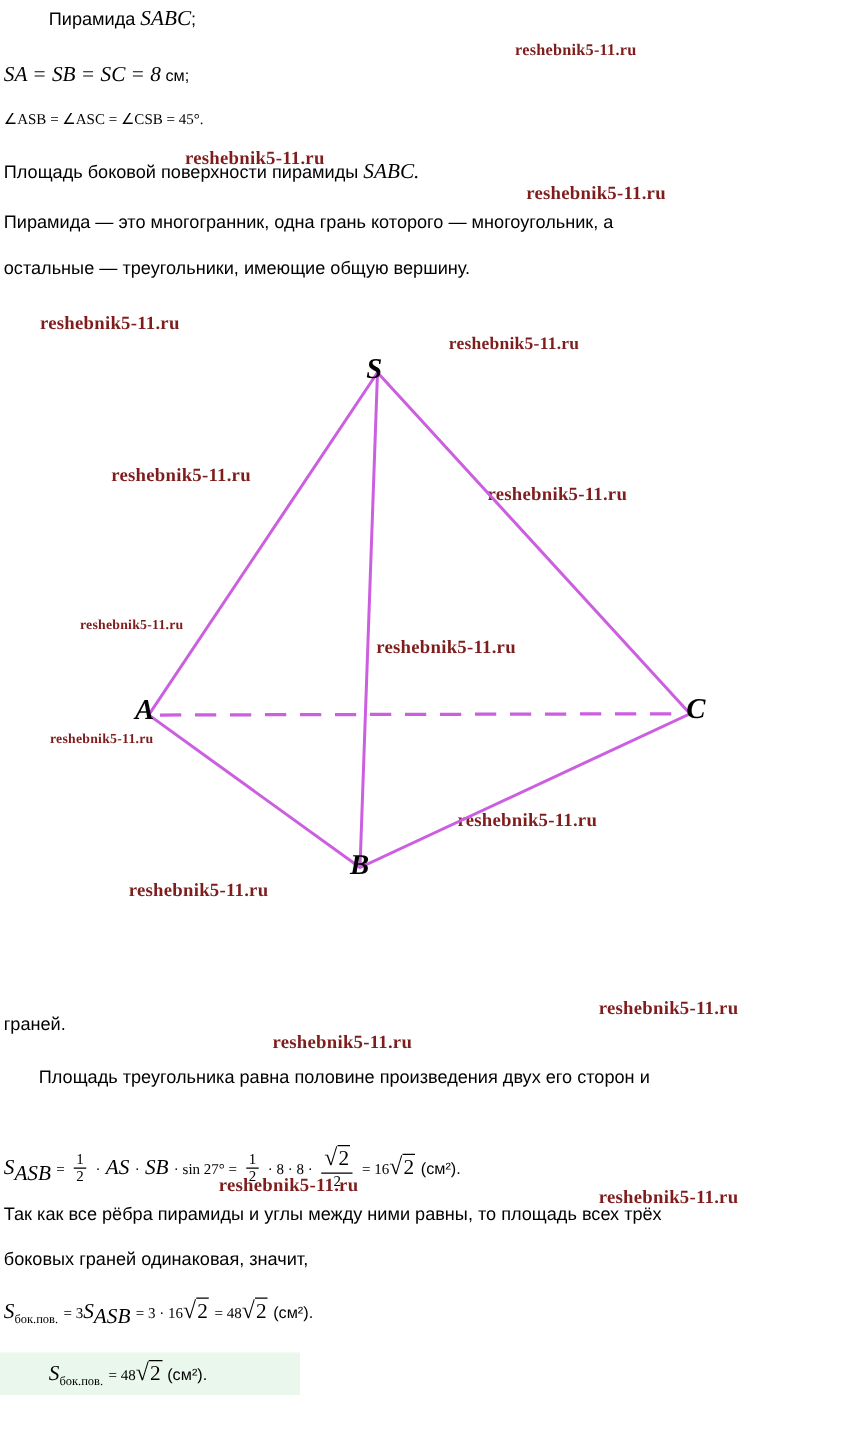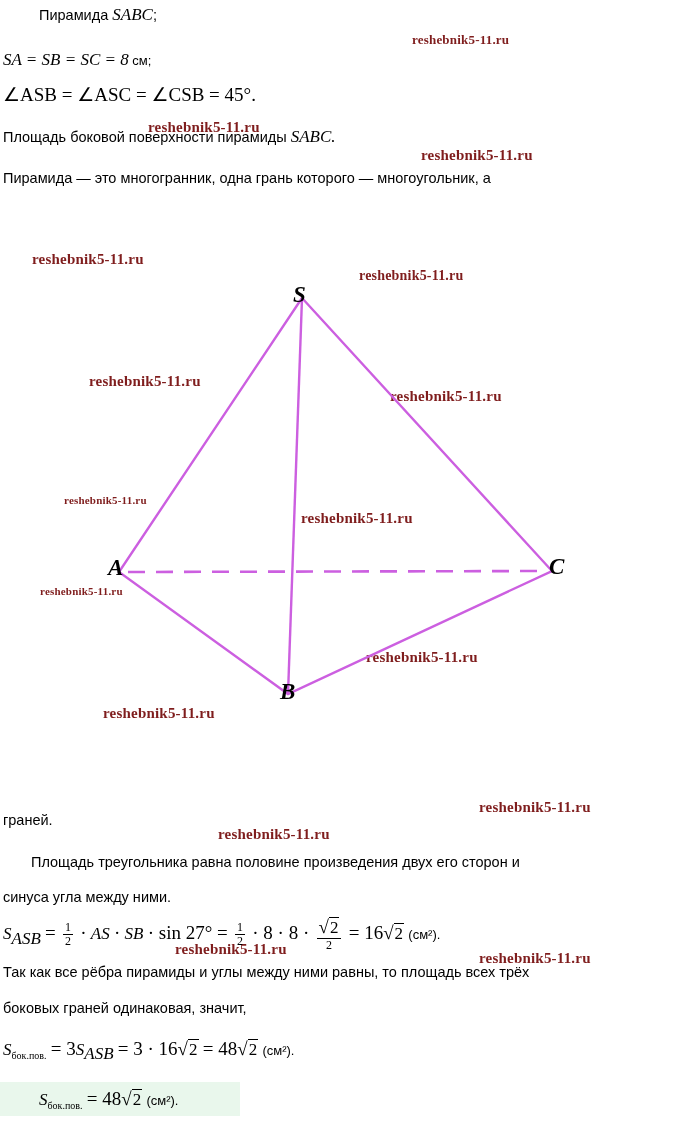--- a/index.html
+++ b/index.html
@@ -21,21 +21,21 @@
     height: 1143px;
   }
   .mathi {
     font-family: "Liberation Serif", serif;
     font-style: italic;
     font-size: 17px;
   }
   .mathr {
     font-family: "Liberation Serif", serif;
     font-style: normal;
-    font-size: 19px;
+    font-size: 12px;
   }
   .unit {
     font-family: "Liberation Sans", sans-serif;
     font-style: normal;
     font-size: 13px;
   }
   .wm {
     position: absolute;
     font-family: "Liberation Serif", serif;
     font-weight: bold;
@@ -142,39 +142,39 @@
 
   <div class="line" style="left:3px; top:85px;">
     <span class="mathr">∠ASB = ∠ASC = ∠CSB = 45°.</span>
   </div>
 
   <div class="line" style="left:3px; top:127px;">
     <span>Площадь боковой поверхности пирамиды </span><span class="mathi">SABC.</span>
   </div>
 
   <div class="line" style="left:3px; top:168px;">Пирамида — это многогранник, одна грань которого — многоугольник, а</div>
+  <div class="line" style="left:3px; top:205px;">остальные — треугольники, имеющие общую вершину.</div>
 
   <div class="fig">
     <svg width="680" height="470" viewBox="0 0 680 470">
 
       <polyline points="302,43 119,317 288,439 552,316 302,43" fill="none" stroke="#cc5fe0" stroke-width="2.4"></polyline>
       <line x1="302" y1="43" x2="288" y2="439" stroke="#cc5fe0" stroke-width="2.4"></line>
 
       <line x1="128" y1="317" x2="543" y2="316" stroke="#cc5fe0" stroke-width="2.6" stroke-dasharray="17,11"></line>
     </svg>
     <div class="vlabel" style="left:293px; top:27px;">S</div>
     <div class="vlabel" style="left:108px; top:300px;">A</div>
     <div class="vlabel" style="left:280px; top:424px;">B</div>
     <div class="vlabel" style="left:549px; top:299px;">C</div>
   </div>
 
   <div class="line" style="left:3px; top:810px;">граней.</div>
 
   <div class="line" style="left:3px; top:852px;margin-left:28px;">Площадь треугольника равна половине произведения двух его сторон и</div>
-  <div class="line" style="left:3px; top:887px;">синуса угла между ними.</div>
 
   <div class="eq" style="left:3px; top:918px;">
     <span class="mathi">S</span><sub class="small"><span class="mathi">ASB</span></sub>
     <span class="mathr">=</span>
     <span class="frac"><span class="num">1</span><span class="den">2</span></span>
     <span class="mathr">·</span> <span class="mathi">AS</span> <span class="mathr">·</span> <span class="mathi">SB</span> <span class="mathr">· sin 27° =</span>
     <span class="frac"><span class="num">1</span><span class="den">2</span></span>
     <span class="mathr">· 8 · 8 ·</span>
     <span class="frac"><span class="num sqrt"><span class="rad">√</span><span class="arg">2</span></span><span class="den">2</span></span>
     <span class="mathr">= 16</span><span class="sqrt"><span class="rad">√</span><span class="arg">2</span></span>

